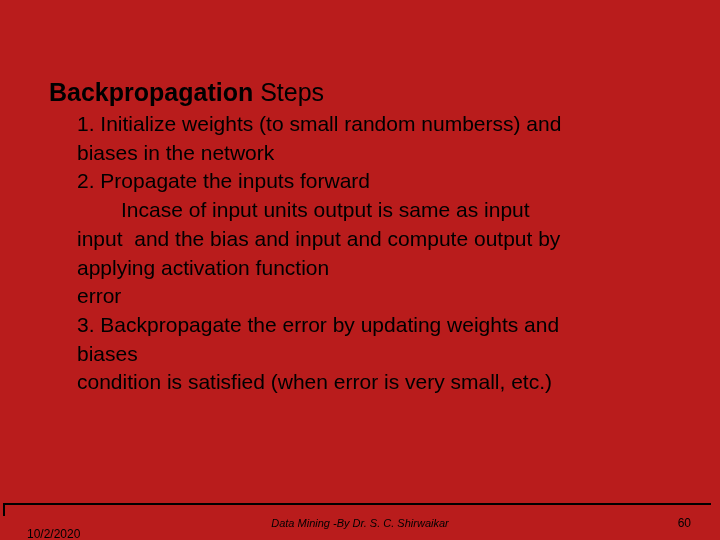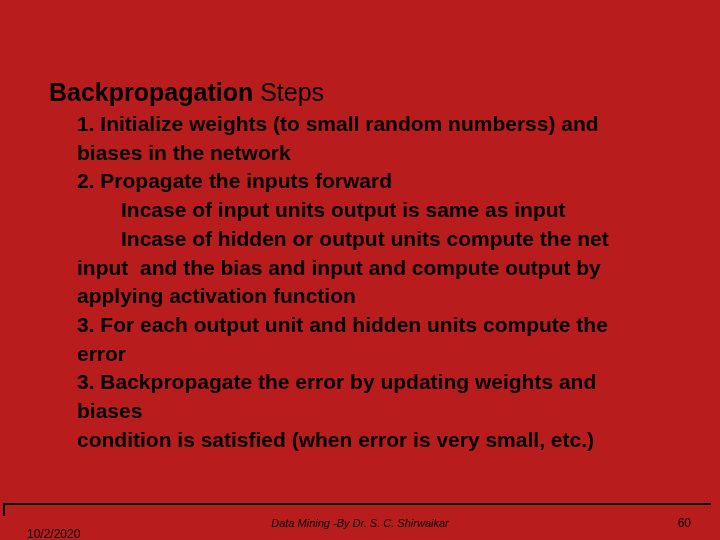--- a/index.html
+++ b/index.html
@@ -46,21 +46,21 @@
     position: absolute;
     left: 77px;
     top: 110px;
     width: 600px;
   }
   .body-line {
     font-size: 21px;
     line-height: 28.7px;
     white-space: pre;
     color: #000000;
-    font-weight: bold;
+    font-weight: normal;
   }
   .body-line.indent {
     padding-left: 44px;
   }
 
   
   .footer-rule {
     position: absolute;
     left: 3px;
     top: 503px;
@@ -118,24 +118,22 @@
 
 <div class="slide">
 
   <h1 class="slide-title"><span class="title-strong">Backpropagation</span><span class="title-rest"> Steps</span></h1>
 
   <div class="body-block">
     <div class="body-line">1. Initialize weights (to small random numberss) and</div>
     <div class="body-line">biases in the network</div>
     <div class="body-line">2. Propagate the inputs forward</div>
     <div class="body-line indent">Incase of input units output is same as input</div>
-    <div class="body-line indent">Incase of hidden or output units compute the net</div>
     <div class="body-line">input  and the bias and input and compute output by</div>
     <div class="body-line">applying activation function</div>
-    <div class="body-line">3. For each output unit and hidden units compute the</div>
     <div class="body-line">error</div>
     <div class="body-line">3. Backpropagate the error by updating weights and</div>
     <div class="body-line">biases</div>
     <div class="body-line">condition is satisfied (when error is very small, etc.)</div>
   </div>
 
   <div class="footer-rule"></div>
   <div class="footer-tick"></div>
 
   <div class="footer">

